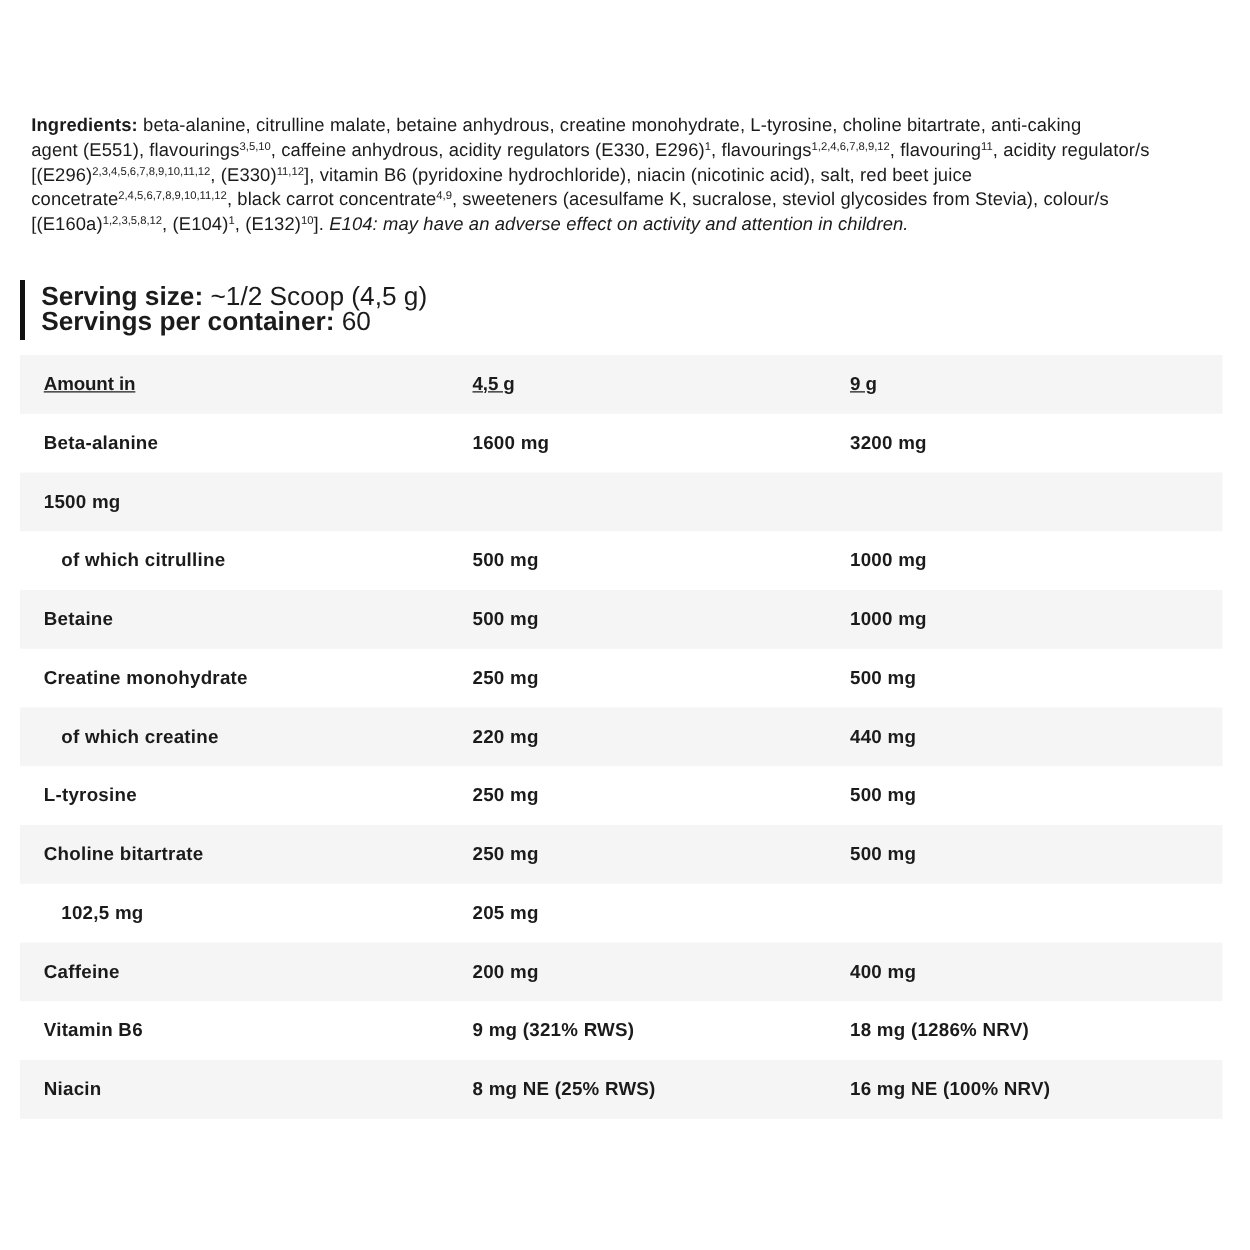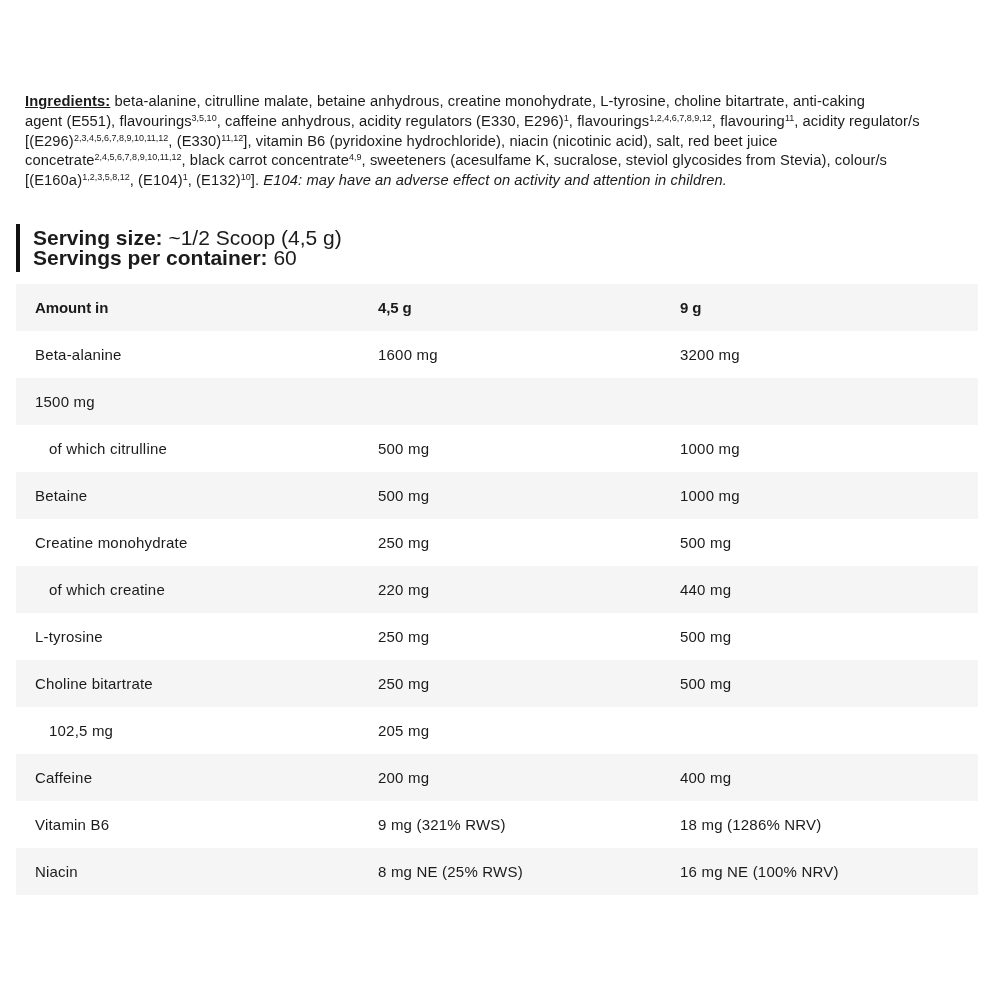--- a/index.html
+++ b/index.html
@@ -26,21 +26,21 @@
   .ingredients {
     position: absolute;
     left: 25px;
     top: 92px;
     width: 956px;
     margin: 0;
     font-size: 14.7px;
     line-height: 19.8px;
     letter-spacing: 0.1px;
   }
-  .ingredients strong { font-weight: 700; text-decoration: underline; }
+  .ingredients strong { font-weight: 700; }
   .ingredients em { font-style: italic; }
   .ingredients sup {
     font-size: 9px;
     line-height: 0;
     vertical-align: baseline;
     position: relative;
     top: -5px;
     letter-spacing: 0;
     text-align: right;
   }
@@ -66,29 +66,31 @@
     top: 284px;
     width: 962px;
     font-size: 15px;
     letter-spacing: 0.2px;
   }
   .row {
     display: grid;
     grid-template-columns: 362px 302px 1fr;
     height: 47px;
     align-items: center;
+    font-weight: bold;
   }
   .row:nth-child(odd) { background: var(--alt); }
   .cell { padding-left: 0; white-space: nowrap; }
   .cell:first-child { padding-left: 19px; }
   .row.indent .cell:first-child { padding-left: 33px; }
   .row.hdr {
     font-weight: 700;
     font-size: 15px;
     letter-spacing: -0.1px;
+    text-decoration: underline;
   }
 </style>
 </head>
 <body>
 
 <div class="page">
 
   <p class="ingredients"><strong>Ingredients:</strong><span> beta-alanine, citrulline malate, betaine anhydrous, creatine monohydrate, L-tyrosine, choline bitartrate, anti-caking</span><br><span>agent (E551), flavourings</span><sup>3,5,10</sup><span>, caffeine anhydrous, acidity regulators (E330, E296)</span><sup>1</sup><span>, flavourings</span><sup>1,2,4,6,7,8,9,12</sup><span>, flavouring</span><sup>11</sup><span>, acidity regulator/s</span><br><span>[(E296)</span><sup>2,3,4,5,6,7,8,9,10,11,12</sup><span>, (E330)</span><sup>11,12</sup><span>], vitamin B6 (pyridoxine hydrochloride), niacin (nicotinic acid), salt, red beet juice</span><br><span>concetrate</span><sup>2,4,5,6,7,8,9,10,11,12</sup><span>, black carrot concentrate</span><sup>4,9</sup><span>, sweeteners (acesulfame K, sucralose, steviol glycosides from Stevia), colour/s</span><br><span>[(E160a)</span><sup>1,2,3,5,8,12</sup><span>, (E104)</span><sup>1</sup><span>, (E132)</span><sup>10</sup><span>]. </span><em>E104: may have an adverse effect on activity and attention in children.</em></p>
 
   <div class="serving-bar"></div>

